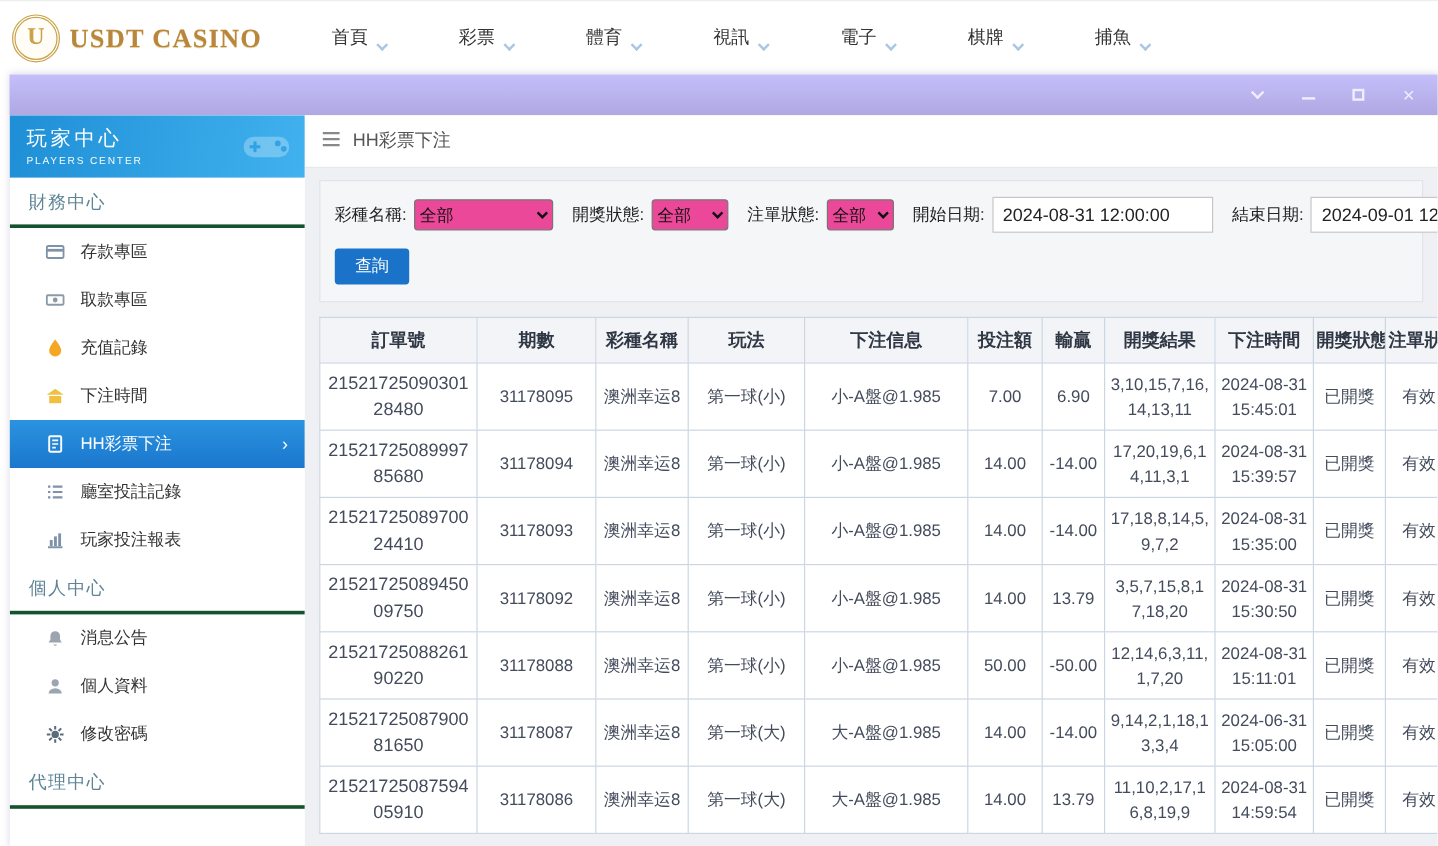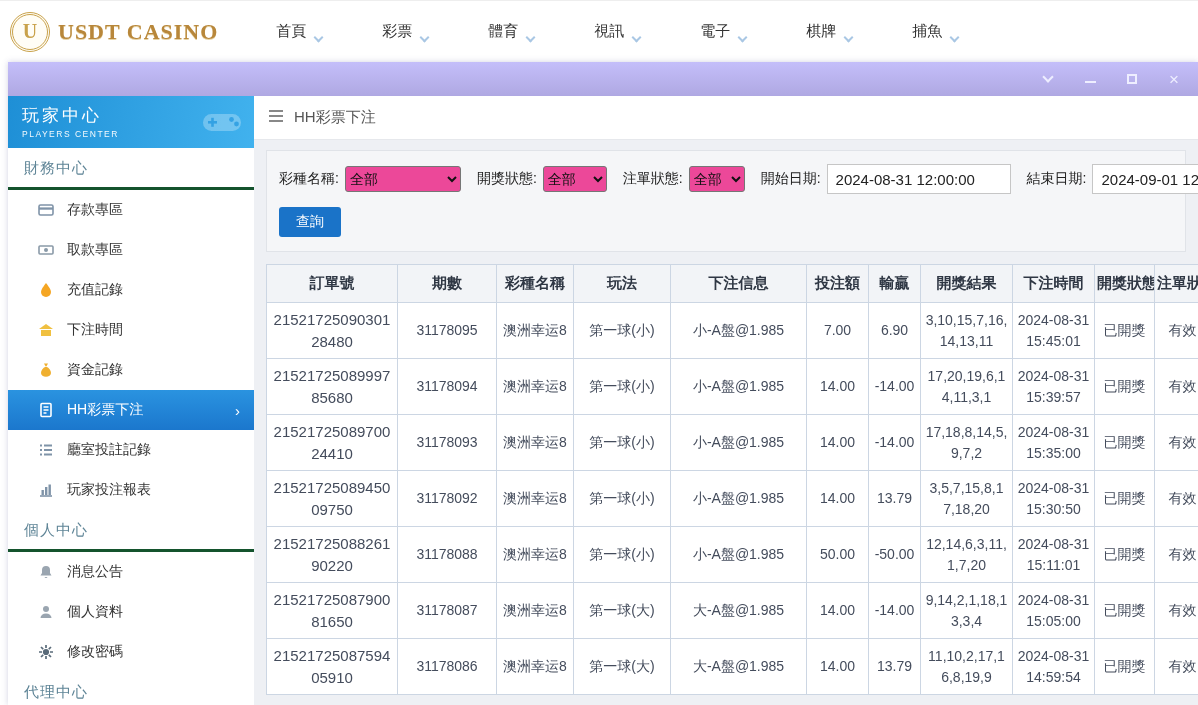--- a/index.html
+++ b/index.html
@@ -186,29 +186,20 @@
       <div class="side-item">
         <span class="sicon">
           <svg width="16" height="16" viewBox="0 0 16 16">
               <path d="M8 2 L15 7 H1 Z" fill="#f0c040"></path>
               <rect x="3" y="8" width="10" height="6" fill="#f0c040"></rect>
             </svg>
         </span>
         <span>下注時間</span>
       </div>
 
-      <div class="side-item">
-        <span class="sicon">
-          <svg width="16" height="16" viewBox="0 0 16 16">
-              <path d="M6 1.5 h4 l-1.4 2.6 h-1.2 Z" fill="#f0b030"></path>
-              <path d="M8 4.5 C4.5 6 3 9 3 11 a5 3.8 0 0 0 10 0 c0-2-1.5-5-5-6.5Z" fill="#f0b030"></path>
-            </svg>
-        </span>
-        <span>資金記錄</span>
-      </div>
 
       <div class="side-item active">
         <span class="sicon">
           <svg width="16" height="16" viewBox="0 0 16 16">
               <rect x="3" y="1.5" width="10" height="13" rx="1" fill="none" stroke="#fff" stroke-width="1.6"></rect>
               <path d="M5.5 5 h5 M5.5 8 h5 M5.5 11 h3" stroke="#fff" stroke-width="1.4"></path>
             </svg>
         </span>
         <span>HH彩票下注</span>
         <span class="arrow-right">›</span>
@@ -410,21 +401,21 @@
               </tr>
               <tr>
                 <td>2152172508790081650</td>
                 <td>31178087</td>
                 <td>澳洲幸运8</td>
                 <td>第一球(大)</td>
                 <td>大-A盤@1.985</td>
                 <td>14.00</td>
                 <td>-14.00</td>
                 <td>9,14,2,1,18,13,3,4</td>
-                <td>2024-08-31 15:05:00</td>
+                <td>2024-06-31 15:05:00</td>
                 <td>已開獎</td>
                 <td>有效</td>
               </tr>
               <tr>
                 <td>2152172508759405910</td>
                 <td>31178086</td>
                 <td>澳洲幸运8</td>
                 <td>第一球(大)</td>
                 <td>大-A盤@1.985</td>
                 <td>14.00</td>

